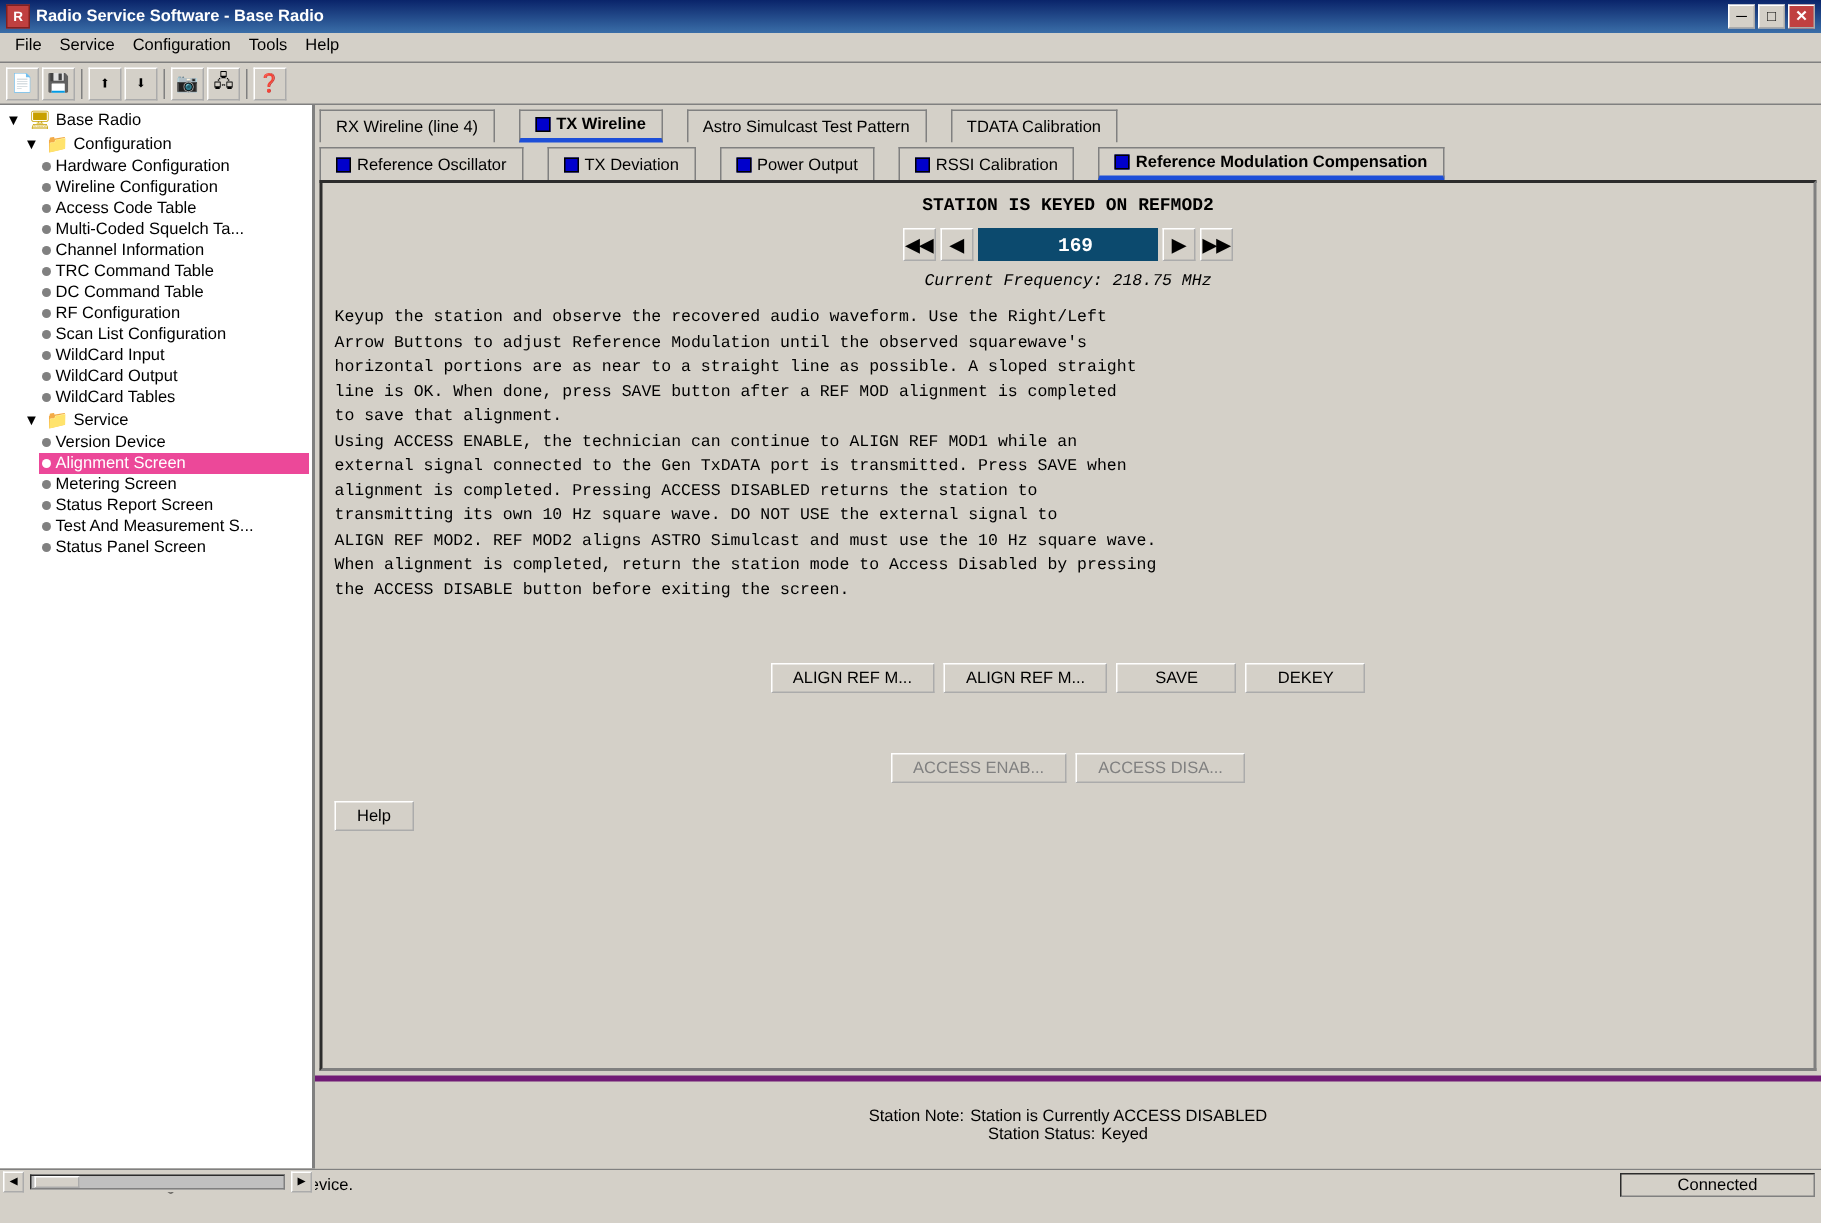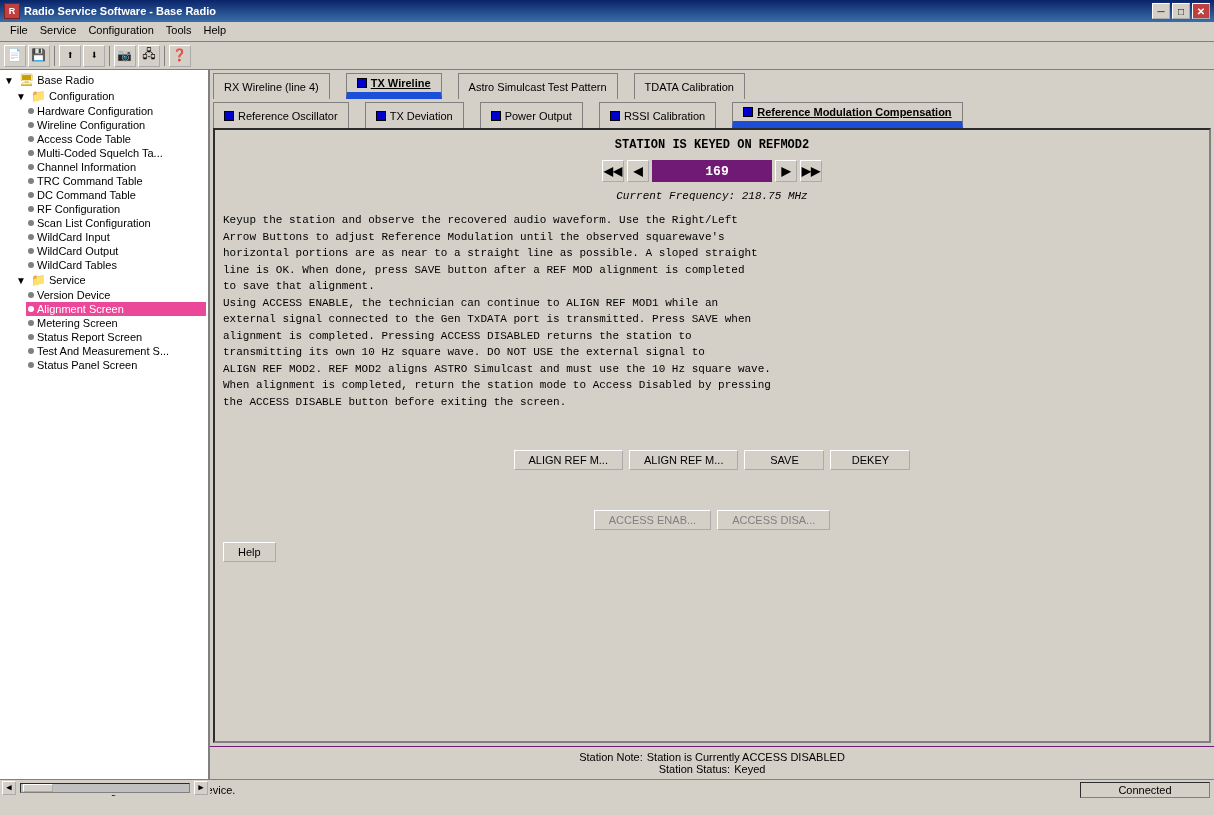--- a/index.html
+++ b/index.html
@@ -106,24 +106,23 @@
       border: 1px solid #808080;
       border-bottom: none;
       cursor: pointer;
       font-family: 'Tahoma', sans-serif;
       font-size: 11px;
       display: flex; align-items: center; gap: 4px;
       white-space: nowrap;
     }
     .tab.active {
       background: #d4d0c8;
-      border-bottom: 7px solid #1d4ed8;
+      border-bottom: 3px solid #1d4ed8;
       font-weight: bold;
       z-index: 2;
-      text-decoration: underline;
     }
     .tab-indicator { width: 10px; height: 10px; border: 1px solid #000; background: #0000cc; display: inline-block; }
 
     
     #content-area {
       flex: 1;
       background: #d4d0c8;
       border: 2px inset #808080;
       margin: 0 3px 3px 3px;
       padding: 8px;
@@ -146,21 +145,21 @@
       margin-bottom: 8px;
     }
     .freq-btn {
       width: 22px; height: 22px;
       background: #d4d0c8; border: 1px outset #fff;
       display: flex; align-items: center; justify-content: center;
       font-size: 12px; cursor: pointer; font-weight: bold;
     }
     .freq-display {
       width: 120px; height: 22px;
-      background: #701a75; color: white;
+      background: #0c4a6e; color: white;
       display: flex; align-items: center; justify-content: center;
       font-size: 13px; font-weight: bold; font-family: 'Courier New', monospace; padding-left: 10px;
     }
     .current-freq {
       text-align: center;
       margin-bottom: 10px;
       font-family: 'Courier New', monospace;
       font-style: italic;
     }
     .instruction-text {
@@ -196,22 +195,22 @@
       border: 1px outset #fff;
       font-family: 'Tahoma', sans-serif;
       font-size: 11px;
       cursor: pointer;
       margin-top: 4px;
     }
 
     
     #bottom-info {
       background: #d4d0c8;
-      padding: 4px 8px;
-      border-top: 1px solid #701a75;
+      padding: 17px 8px;
+      border-top: 4px solid #701a75;
       font-family: 'Tahoma', sans-serif;
       font-size: 11px;
     }
     .station-note-row, .station-status-row {
       display: flex; gap: 4px;
       justify-content: center;
     }
 
     
     #status-bar {

